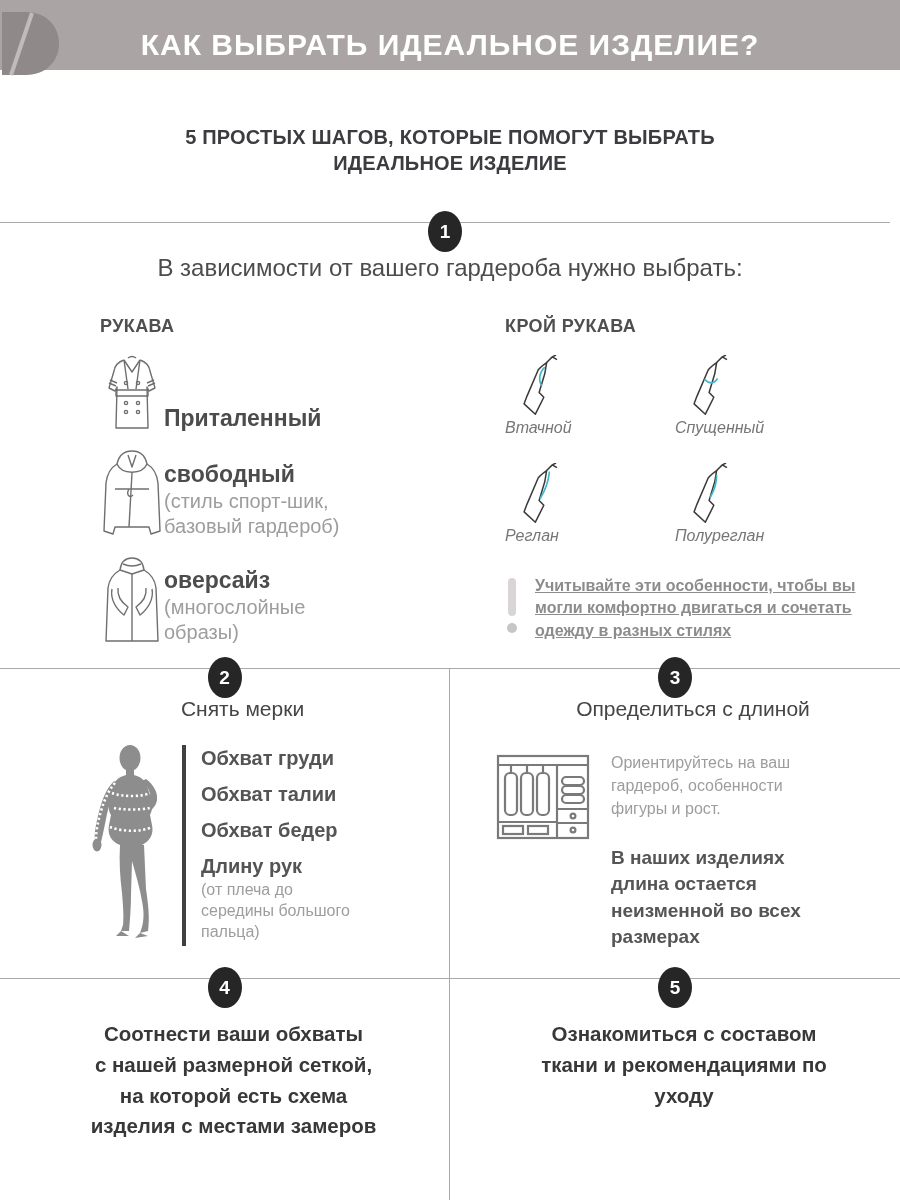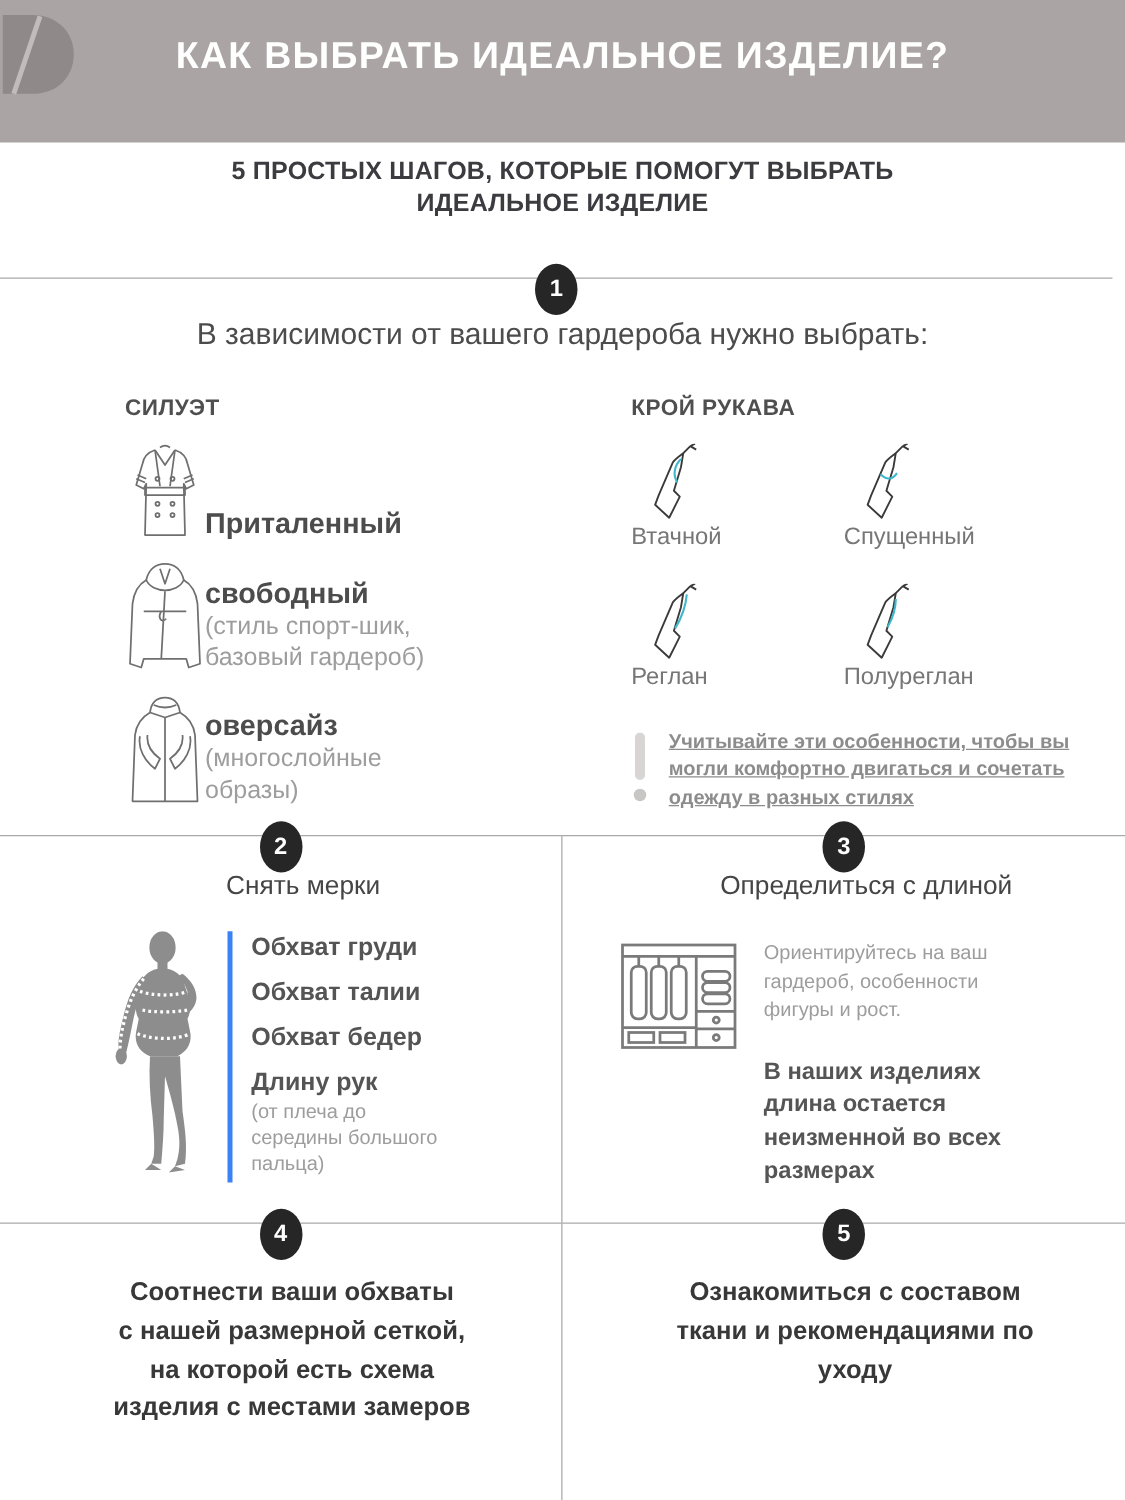--- a/index.html
+++ b/index.html
@@ -1,21 +1,21 @@
 <!DOCTYPE html>
 <html><head>
 <meta charset="utf-8">
 <style>
   html,body{margin:0;padding:0;background:#fff;}
   .page{position:relative;width:900px;height:1200px;background:#ffffff;overflow:hidden;
         font-family:"Liberation Sans", sans-serif;color:#3c3c3c;}
   .pre{white-space:pre-line;}
 
   
-  .header{position:absolute;top:0;left:0;width:900px;height:114px;background:#aaa4a4;}
+  .header{position:absolute;top:0;left:0;width:900px;height:70px;background:#aaa4a4;}
   .logo{position:absolute;top:11px;left:2px;}
   .page-title{position:absolute;top:0;left:0;width:100%;height:90px;margin:0;
     display:flex;align-items:center;justify-content:center;
     color:#ffffff;font-size:30px;font-weight:bold;letter-spacing:1px;}
 
   
   .subtitle{position:absolute;top:124px;left:0;width:900px;margin:0;text-align:center;
     font-size:20px;font-weight:bold;color:#3b3b40;line-height:1.3;letter-spacing:.2px;}
 
   
@@ -32,35 +32,35 @@
   .col-right{position:absolute;left:505px;top:316px;width:380px;}
   .col-heading{margin:0 0 18px 0;font-size:18px;font-weight:bold;color:#4f4f4f;letter-spacing:.4px;}
   .coat-row{display:flex;align-items:flex-end;margin-bottom:16px;}
   .coat-icon{flex:0 0 64px;display:flex;justify-content:center;}
   .coat-name{margin:0;font-size:23px;font-weight:bold;color:#4c4c4c;line-height:1.15;}
   .coat-note{margin:2px 0 0 0;font-size:20px;color:#9d9d9d;line-height:1.25;}
 
   .sleeve-grid{display:grid;grid-template-columns:170px 1fr;row-gap:26px;}
   .sleeve-cell{display:flex;flex-direction:column;}
   .sleeve-cell svg{margin-left:8px;}
-  .sleeve-label{margin-top:2px;font-size:19px;color:#767676;}
+  .sleeve-label{margin-top:2px;font-size:16px;color:#767676;font-style:italic;}
 
   .note{display:flex;margin-top:30px;}
   .note svg{flex:0 0 14px;margin-top:3px;}
   .note-text{margin:0 0 0 16px;font-size:16px;font-weight:600;color:#8c8c8c;line-height:1.4;text-decoration:underline;}
 
   
   .bottom-grid{position:absolute;top:668px;left:0;width:900px;height:532px;
     display:grid;grid-template-columns:450px 450px;grid-template-rows:310px 222px;}
   .cell{position:relative;border-top:1px solid #a9a9a9;box-sizing:border-box;}
   .cell-left{border-right:1px solid #a9a9a9;}
   .cell-title{margin:28px 0 0 0;text-align:center;font-size:21px;font-weight:400;color:#454545;padding-left:36px;}
 
   .measure-wrap{display:flex;margin-top:24px;padding-left:84px;}
-  .measure-list{margin-left:8px;border-left:4px solid #3b82f6;padding:2px 0 4px 15px;}
+  .measure-list{margin-left:8px;border-left:4px solid #404040;padding:2px 0 4px 15px;}
   .measure-item{margin:0 0 13px 0;font-size:20px;font-weight:bold;color:#545454;}
   .measure-note{margin:2px 0 0 0;font-size:16px;color:#9d9d9d;line-height:1.3;}
 
   .len-wrap{display:flex;margin-top:30px;padding-left:45px;}
   .len-text{margin-left:20px;width:280px;}
   .len-p1{margin:0;font-size:16px;color:#9d9d9d;line-height:1.45;}
   .len-p2{margin:24px 0 0 0;font-size:19px;font-weight:bold;color:#555;line-height:1.4;}
 
   .big-step-text{margin:40px auto 0 auto;text-align:center;font-size:20.5px;font-weight:bold;
     color:#383838;line-height:1.5;padding-left:18px;}
@@ -81,21 +81,21 @@
   <h2 class="subtitle pre">5 ПРОСТЫХ ШАГОВ, КОТОРЫЕ ПОМОГУТ ВЫБРАТЬ
 ИДЕАЛЬНОЕ ИЗДЕЛИЕ</h2>
 
   <div class="divider1">
     <span class="badge">1</span>
   </div>
 
   <p class="intro">В зависимости от вашего гардероба нужно выбрать:</p>
 
   <div class="col-left">
-    <h3 class="col-heading">СИЛУЭТ</h3>
+    <h3 class="col-heading">РУКАВА</h3>
 
     <div class="coat-row">
       <span class="coat-icon">
         <svg width="52" height="76" viewBox="0 0 52 76" fill="none" stroke="#6f6f6f" stroke-width="1.4" stroke-linejoin="round">
           <path d="M18,5 C12,7 9,10 8,16 L3,33 L9,36 L11,32 L10,73 L42,73 L41,32 L43,36 L49,33 L44,16 C43,10 40,7 34,5"></path>
           <path d="M22,3 Q26,0 30,3"></path>
           <path d="M18,5 L26,17 L34,5"></path>
           <path d="M18,5 L22,34 M34,5 L30,34"></path>
           <rect x="10" y="35" width="32" height="6"></rect>
           <circle cx="20" cy="48" r="1.6"></circle>

